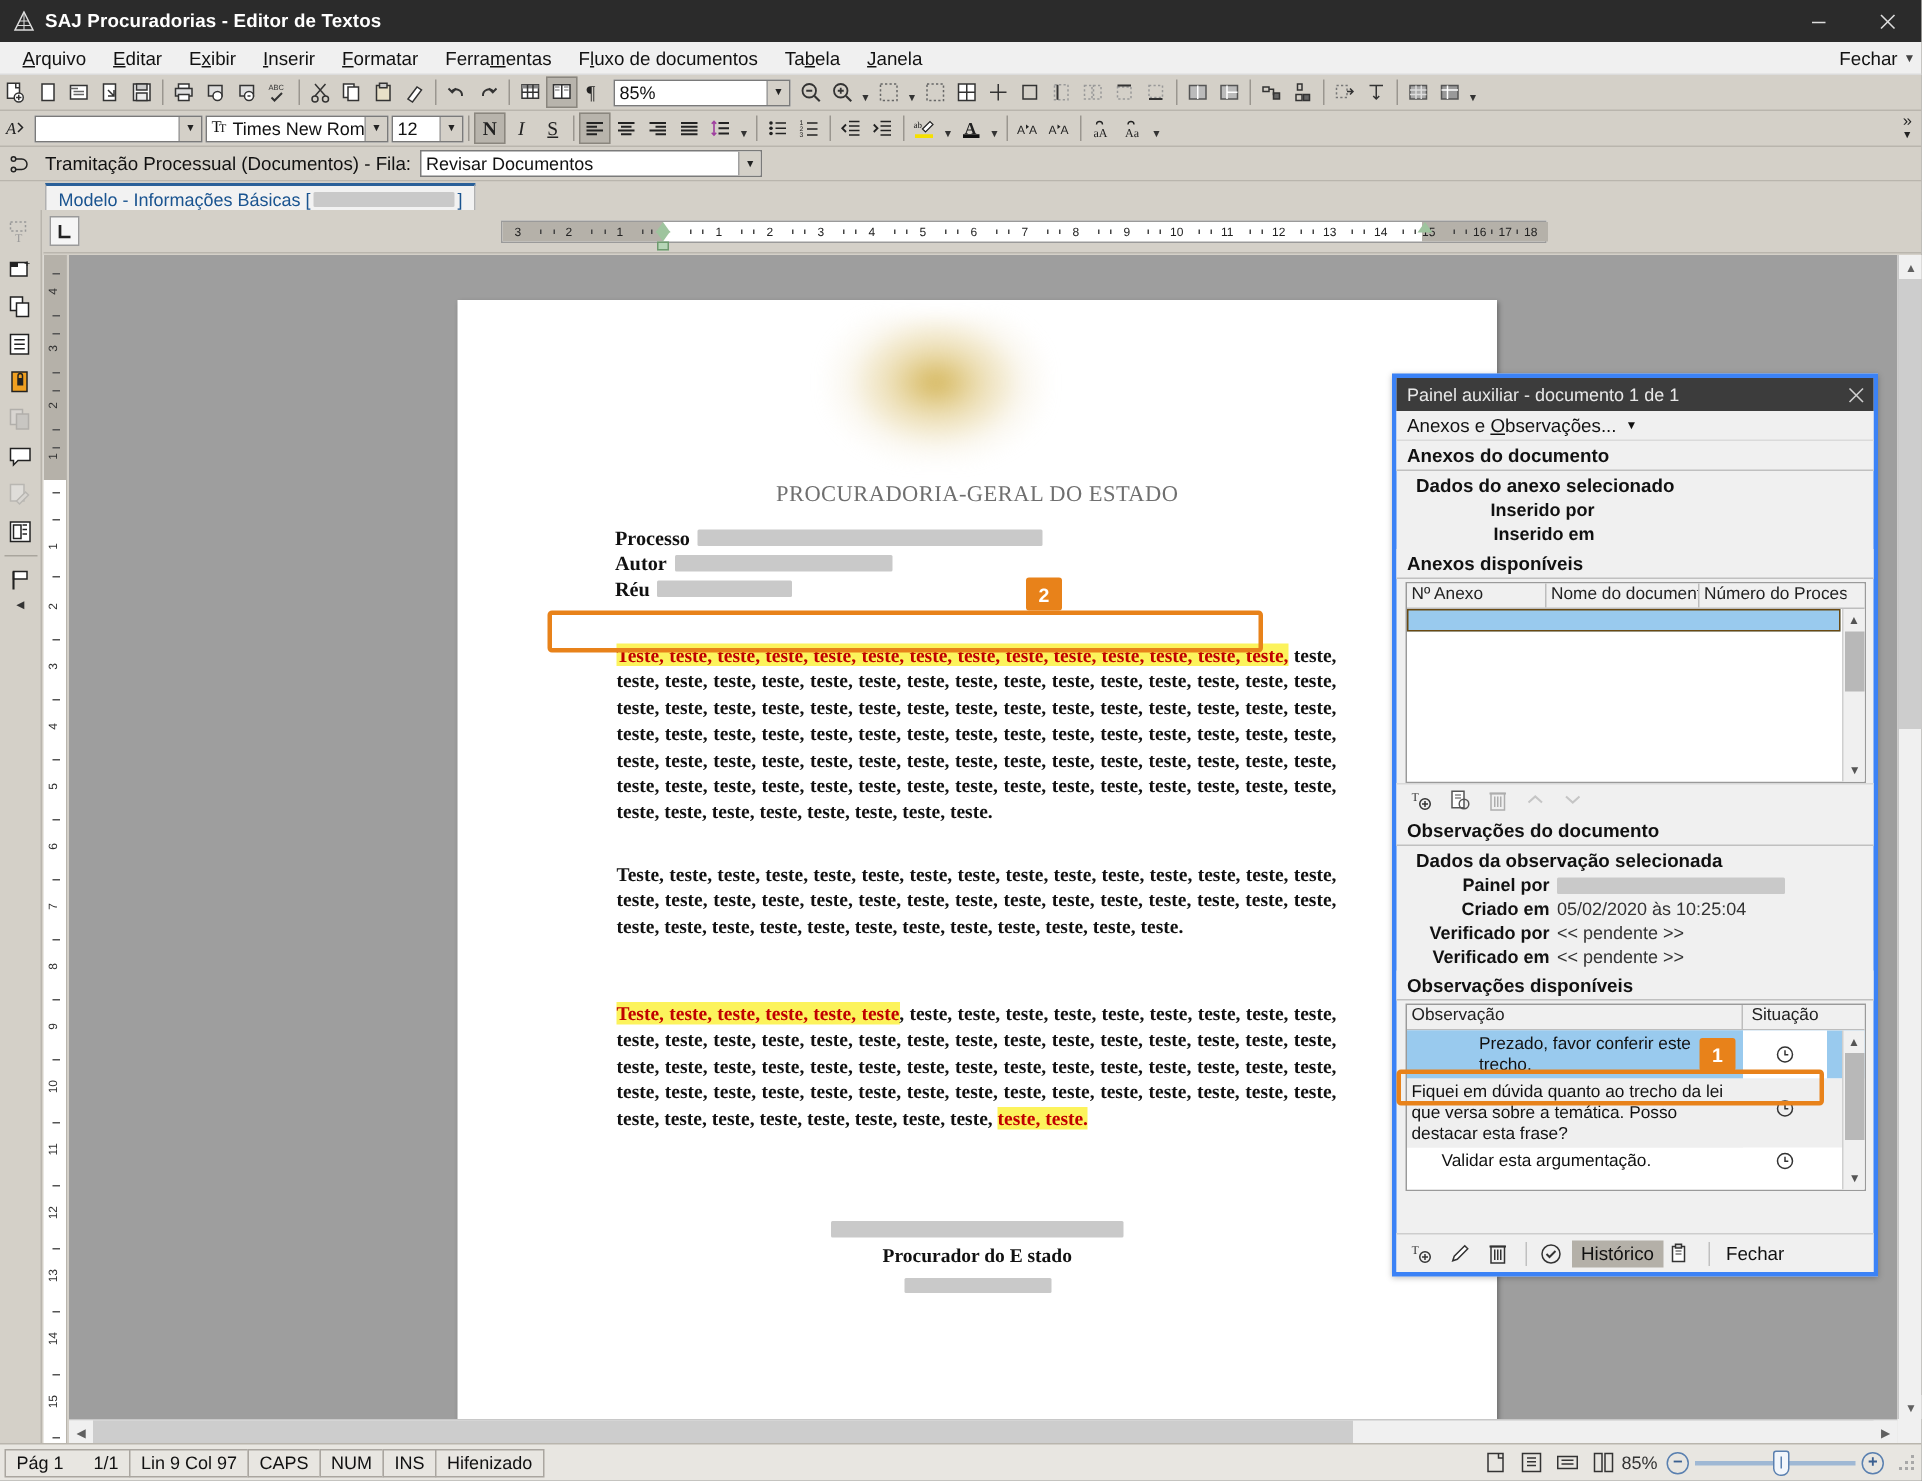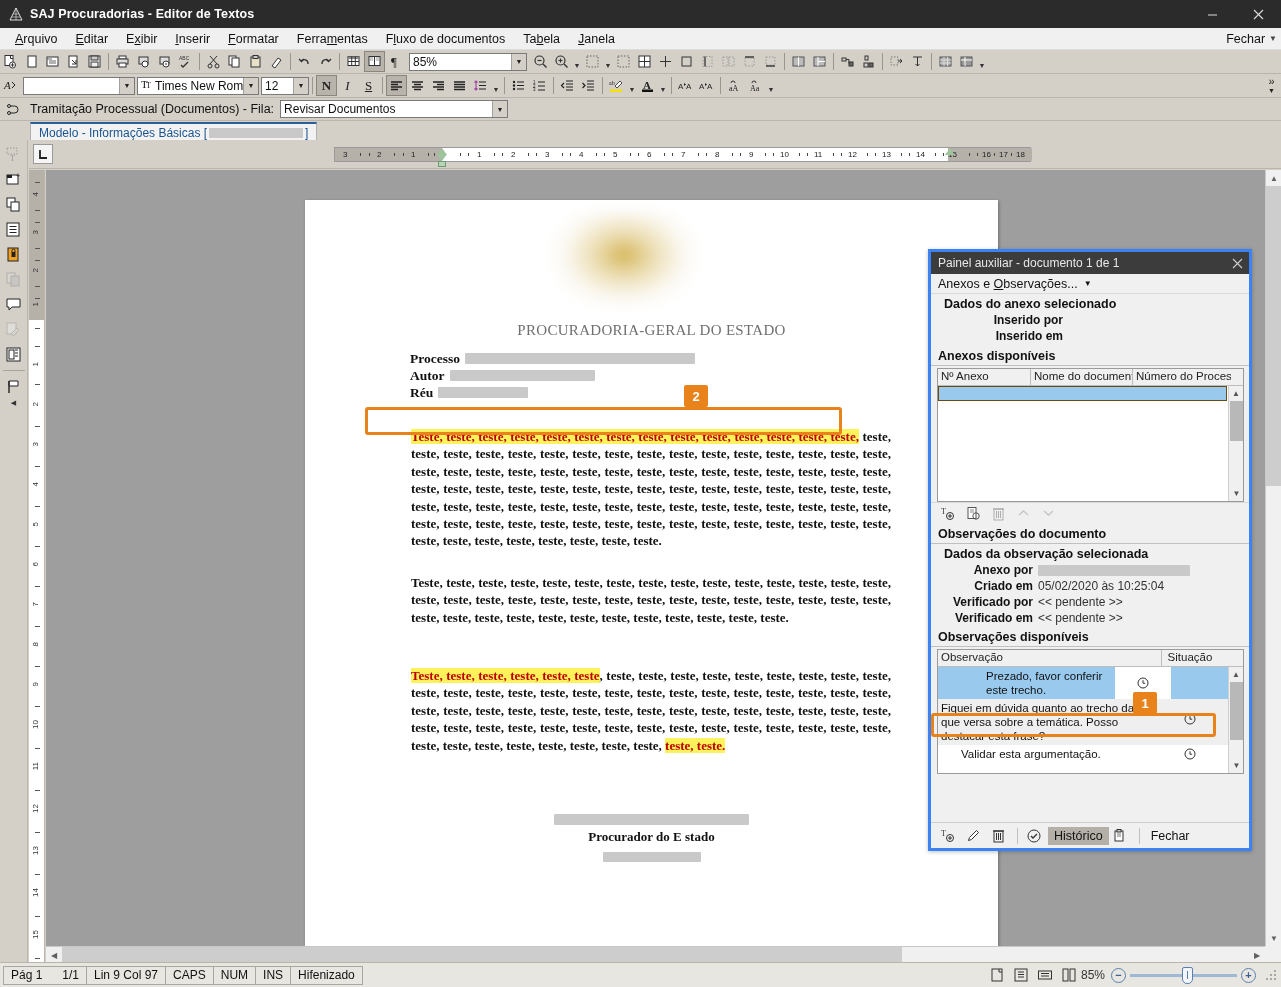--- a/index.html
+++ b/index.html
@@ -969,20 +969,21 @@
           <line x1="10" y1="1" x2="1" y2="10" stroke="#cfcfcf" stroke-width="1.1"></line>
         </svg>
     </span>
   </div>
 
   <div id="panel-dd">
     <span>Anexos e <u>O</u>bservações...</span>
     <span class="ddc">▼</span>
   </div>
 
+  <div class="sect-head">Anexos do documento</div>
   <div style="font-size:12.5px;font-weight:bold;color:#111;padding:3px 0 1px 13px;">Dados do anexo selecionado</div>
   <div class="frow">
     <span class="fl" style="width:137px;">Inserido por</span>
     <span class="fv"></span>
   </div>
   <div class="frow">
     <span class="fl" style="width:137px;">Inserido em</span>
     <span class="fv"></span>
   </div>
   <div class="sect-head" style="margin-top:2px;">Anexos disponíveis</div>
@@ -1033,21 +1034,21 @@
     <div class="mb-btn dim">
         <svg width="15" height="15" viewBox="0 0 15 15">
           <path d="M3 5 l4.5 4 L12 5" fill="none" stroke="#777" stroke-width="1.4"></path>
         </svg>
       </div>
   </div>
 
   <div class="sect-head">Observações do documento</div>
   <div style="font-size:12.5px;font-weight:bold;color:#111;padding:3px 0 1px 13px;">Dados da observação selecionada</div>
   <div class="frow">
-    <span class="fl" style="width:107px;">Anexo por</span>
+    <span class="fl" style="width:107px;">Painel por</span>
     <span class="fv"><span class="redact" style="width:152px;height:11px;display:inline-block;"></span></span>
   </div>
   <div class="frow">
     <span class="fl" style="width:107px;">Criado em</span>
     <span class="fv">05/02/2020 às 10:25:04</span>
   </div>
   <div class="frow">
     <span class="fl" style="width:107px;">Verificado por</span>
     <span class="fv">&lt;&lt; pendente &gt;&gt;</span>
   </div>
@@ -1057,21 +1058,21 @@
   </div>
   <div class="sect-head" style="margin-top:1px;">Observações disponíveis</div>
 
   <div class="grid" style="height:125px;position:relative;">
     <div class="grid-head">
       <div class="gh" style="width:224px;">Observação</div>
       <div class="gh" style="width:56px;border-right:none;text-align:center;">Situação</div>
     </div>
     <div class="grid-body" style="height:106px;">
       <div style="display:flex;background:#99caee;">
-        <div class="grow" style="width:177px;background:#99caee;padding-left:48px;">Prezado, favor conferir este trecho.</div>
+        <div class="grow" style="width:224px;background:#99caee;padding-left:48px;">Prezado, favor conferir este trecho.</div>
         <div style="width:56px;display:flex;align-items:center;justify-content:center;background:#fff;">
           <svg width="12" height="12" viewBox="0 0 12 12">
               <circle cx="6" cy="6" r="5" fill="none" stroke="#333"></circle>
               <path d="M6 3.2 v3 h2.2" fill="none" stroke="#333"></path>
             </svg>
         </div>
       </div>
       <div style="display:flex;background:#efefef;">
         <div class="grow alt" style="width:224px;">Fiquei em dúvida quanto ao trecho da lei que versa sobre a temática. Posso destacar esta frase?</div>
         <div style="width:56px;display:flex;align-items:flex-start;justify-content:center;padding-top:14px;">

